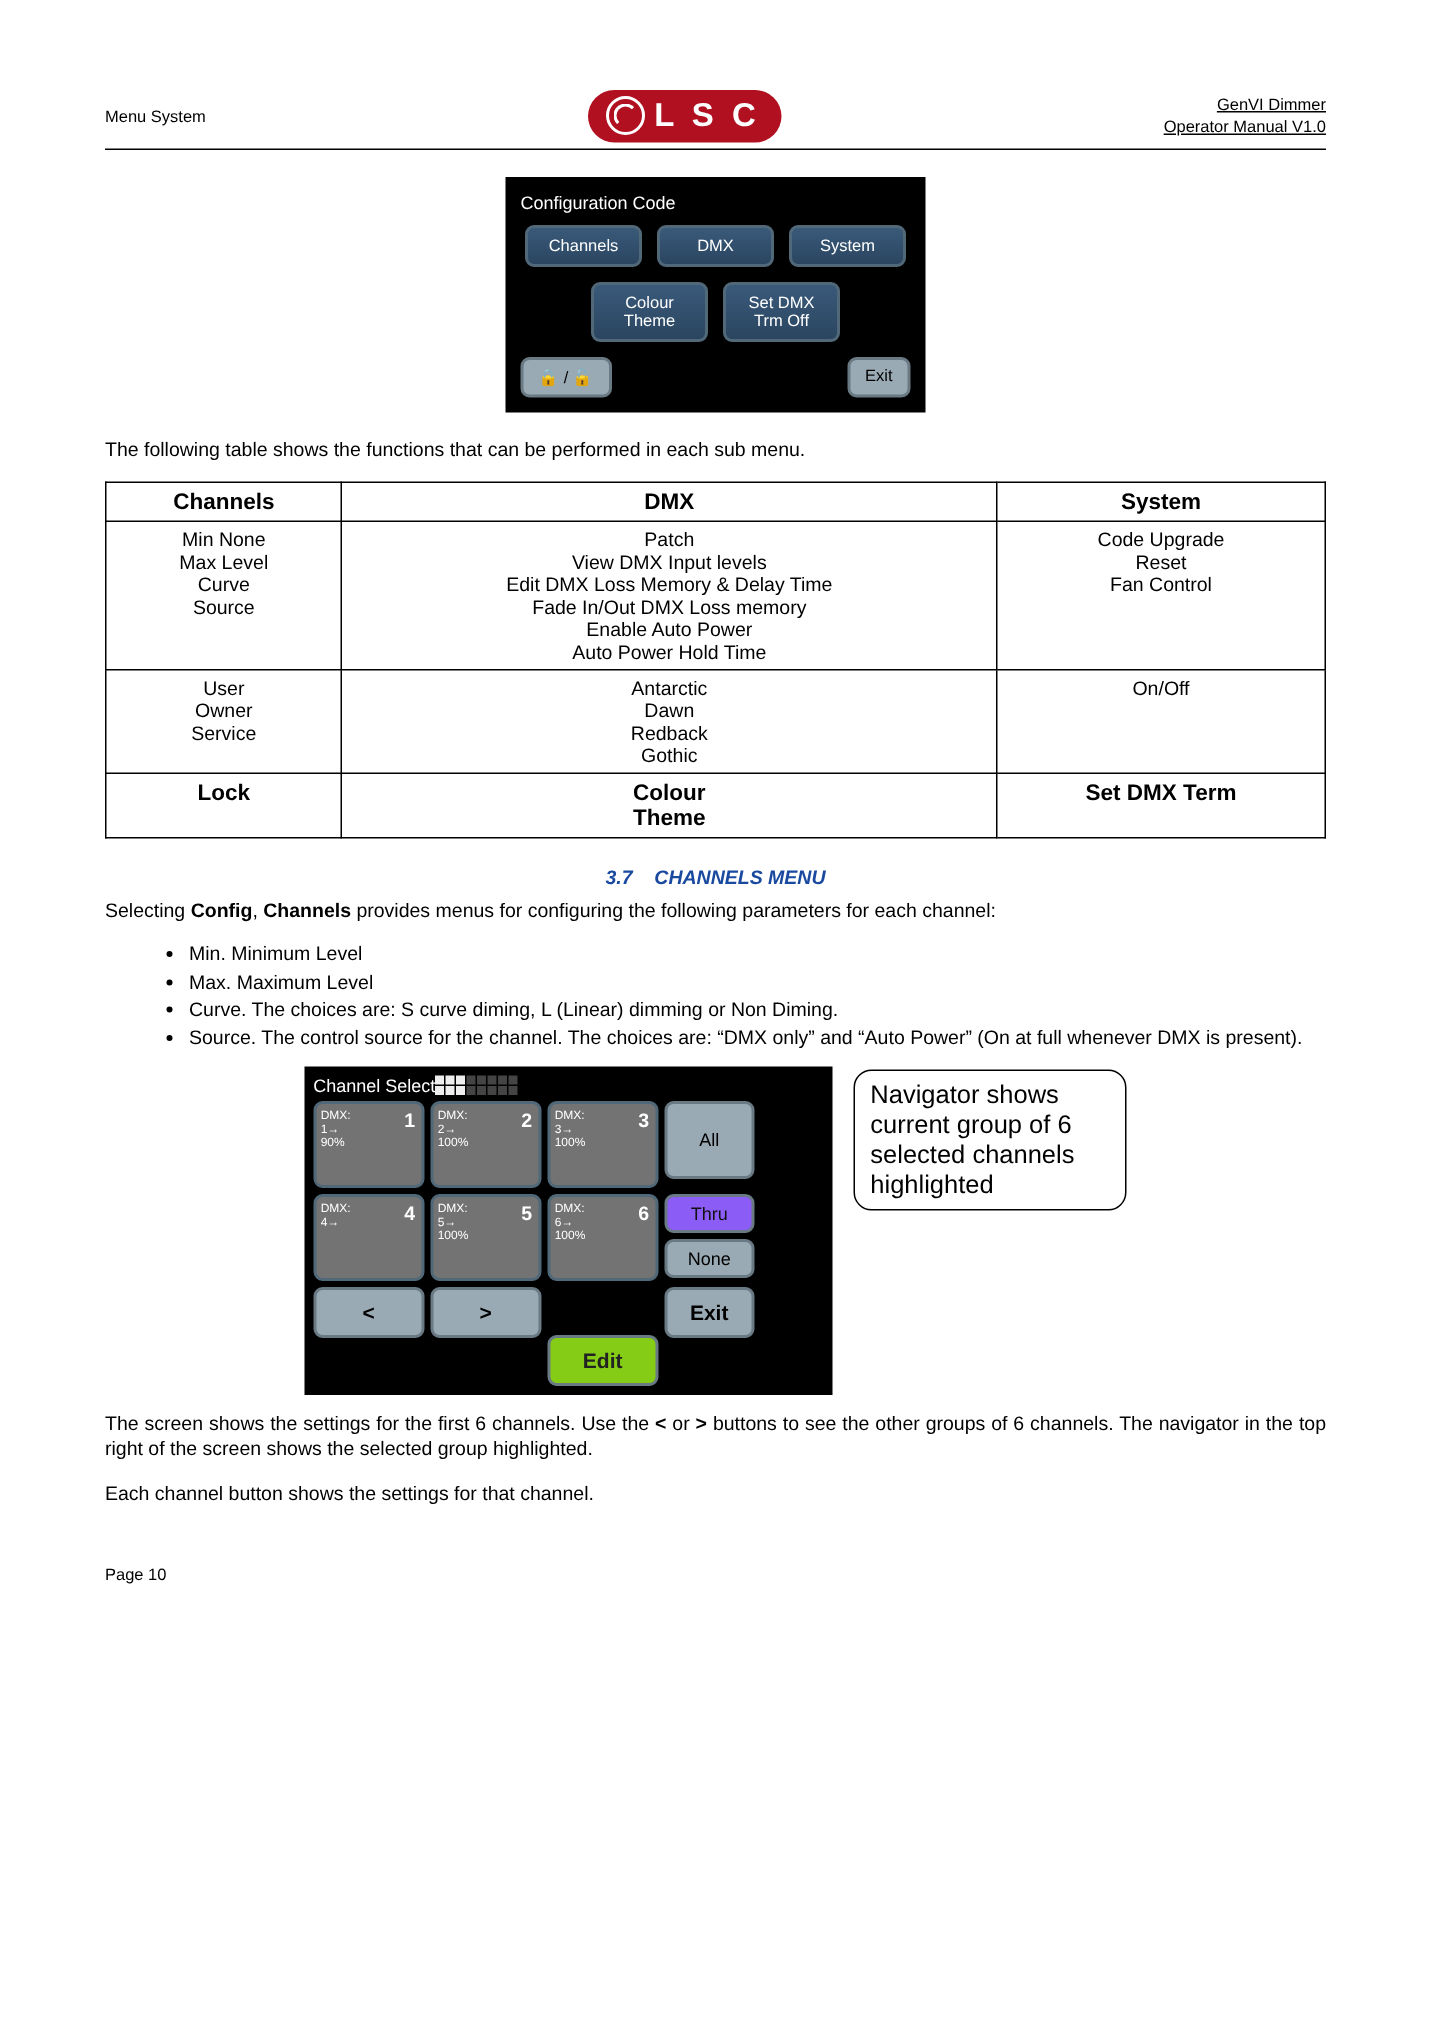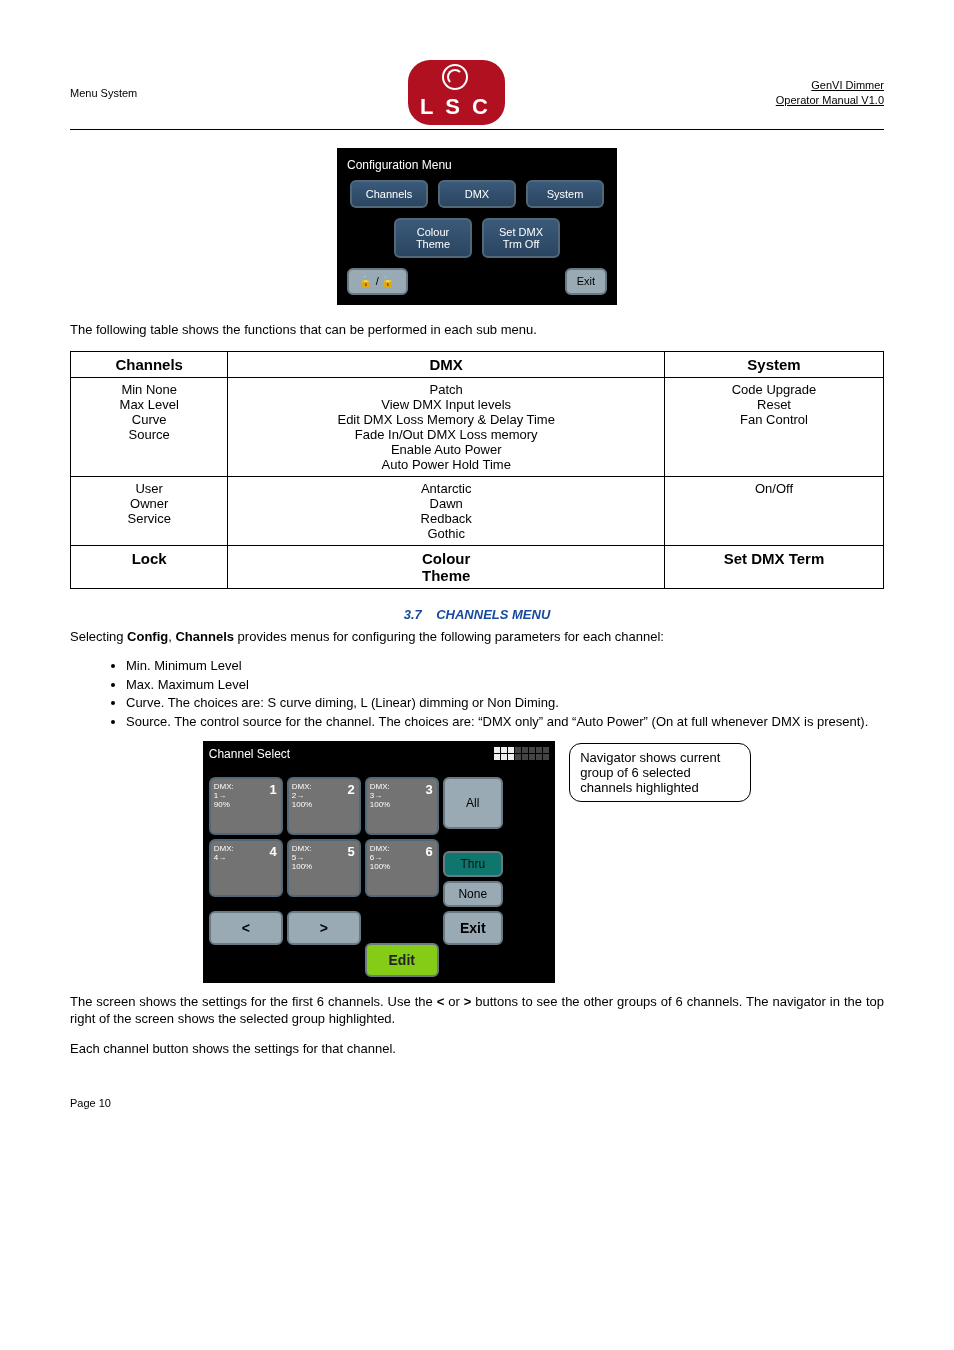--- a/index.html
+++ b/index.html
@@ -25,21 +25,20 @@
     background: #b01020;
     color: #fff;
     border-radius: 22px;
     padding: 4px 14px 5px 12px;
     font-weight: bold;
     font-size: 22px;
     display: inline-flex;
     align-items: center;
     gap: 4px;
     letter-spacing: 3px;
-    flex-direction: column;
   }
   .logo-swirl {
     display:inline-block;
     width:22px;height:22px;
     border:2px solid #fff;border-radius:50%;
     position:relative;
     margin-right:2px;
   }
   .logo-swirl::before{
     content:"";position:absolute;left:3px;top:3px;width:12px;height:12px;
@@ -89,45 +88,45 @@
   .section-h { color:#1a4aa0;font-weight:bold;font-style:italic;font-size:13px;margin:10px 0 6px 0;text-align:center; }
   .bullets { margin:4px 0 10px 0;padding-left:56px;font-size:13px; }
   .bullets li { margin:1px 0;line-height:1.35; }
   .justify { text-align:justify; }
   .chshot-wrap {
     text-align:center;margin:8px 0 10px 0;position:relative;
   }
   .chshot {
     display:inline-block;background:#000;width:340px;padding:6px;text-align:left;vertical-align:top;
   }
-  .ch-titlebar { display:flex;justify-content:space-between;align-items:center;margin-bottom:16px; }
+  .ch-titlebar { display:flex;justify-content:flex-start;align-items:center;margin-bottom:3px; }
   .ch-title { color:#fff;font-size:12px;font-family:Arial,sans-serif; }
   .nav-mini {
     display:inline-grid;grid-template-columns:repeat(8,6px);grid-template-rows:repeat(2,6px);gap:1px;
   }
   .nav-mini span{background:#444;}
   .nav-mini span.on{background:#eee;}
   .ch-grid { display:grid;grid-template-columns:74px 74px 74px 60px;gap:4px;margin-bottom:4px; }
   .ch-tile {
     background:#737373;border:2px solid #506878;border-radius:6px;height:48px;
     color:#fff;font-size:8px;font-family:Arial,sans-serif;position:relative;padding:3px;
   }
   .ch-tile .num { position:absolute;right:4px;top:3px;font-size:13px;font-weight:bold; }
   .side-btn {
     background:#9aaab4;border:2px solid #6a7a84;border-radius:6px;height:48px;
     display:flex;align-items:center;justify-content:center;font-size:12px;font-family:Arial,sans-serif;
   }
-  .side-btn.dark { background:#0f766e;color:#111;margin-top:12px; }
+  .side-btn.dark { background:#8b5cf6;color:#111; }
   .ch-bottom { display:grid;grid-template-columns:74px 74px 74px 60px;gap:4px; }
   .nav-btn { background:#9aaab4;border:2px solid #6a7a84;border-radius:6px;height:30px;
     display:flex;align-items:center;justify-content:center;font-size:14px;font-weight:bold;font-family:Arial,sans-serif; }
   .nav-btn.g { background:#84cc16;color:#222;margin-top:32px; }
   .callout {
     display:inline-block;vertical-align:top;margin-left:10px;margin-top:2px;
-    border:1px solid #000;border-radius:12px;padding:6px 10px;width:160px;font-size:13px;text-align:left;
+    border:1px solid #000;border-radius:12px;padding:6px 10px;width:160px;font-size:17px;text-align:left;
   }
   .footer { font-size:11px;margin-top:40px; }
 </style>
 </head>
 <body>
 
 <div class="page">
   <div class="header">
     <div class="header-left">Menu System</div>
     <div>
@@ -138,21 +137,21 @@
     </div>
     <div class="header-right">
       <div>GenVI Dimmer</div>
       <div>Operator Manual V1.0</div>
     </div>
   </div>
   <hr class="topline">
 
   <div class="midshot">
     <div class="cfg-menu">
-      <div class="cfg-title">Configuration Menu</div>
+      <div class="cfg-title">Configuration Code</div>
       <div class="cfg-row">
         <div class="cfg-btn">Channels</div>
         <div class="cfg-btn">DMX</div>
         <div class="cfg-btn">System</div>
       </div>
       <div class="cfg-row">
         <div class="cfg-btn dbl" style="white-space:pre-line">Colour
 Theme</div>
         <div class="cfg-btn dbl" style="white-space:pre-line">Set DMX
 Trm Off</div>

